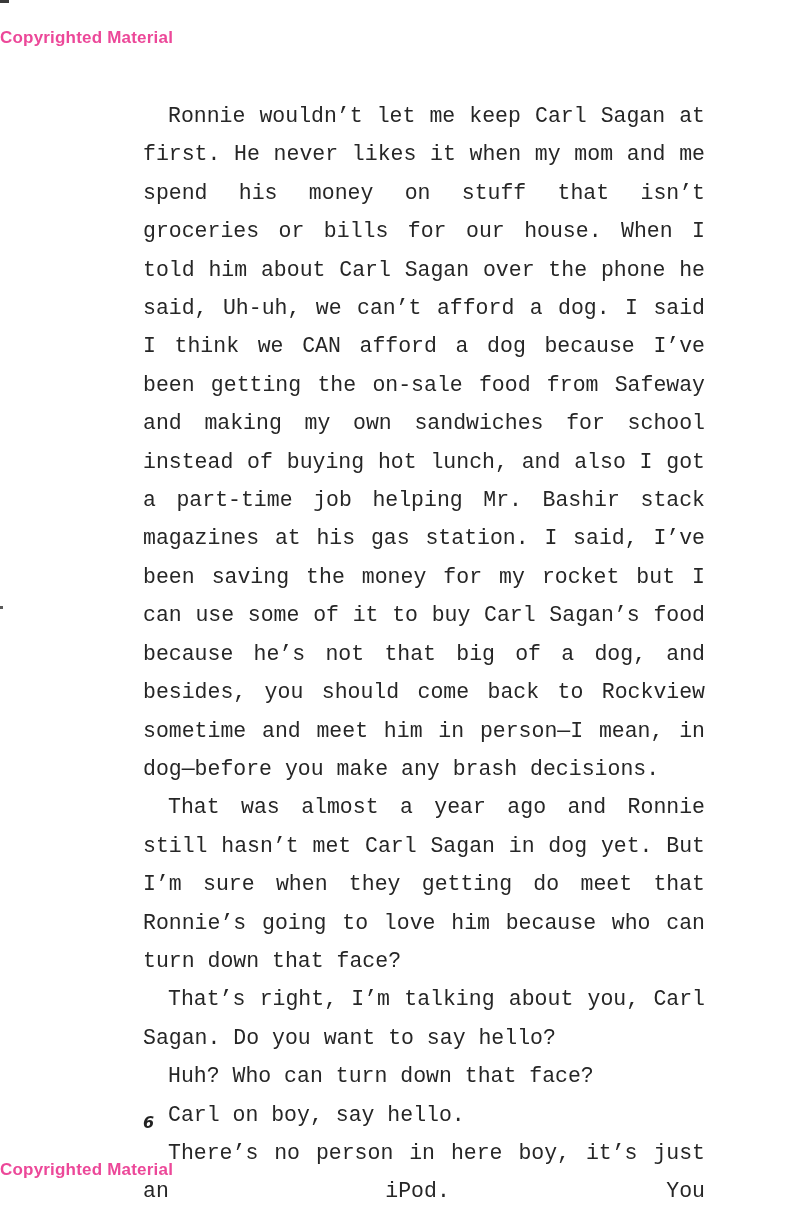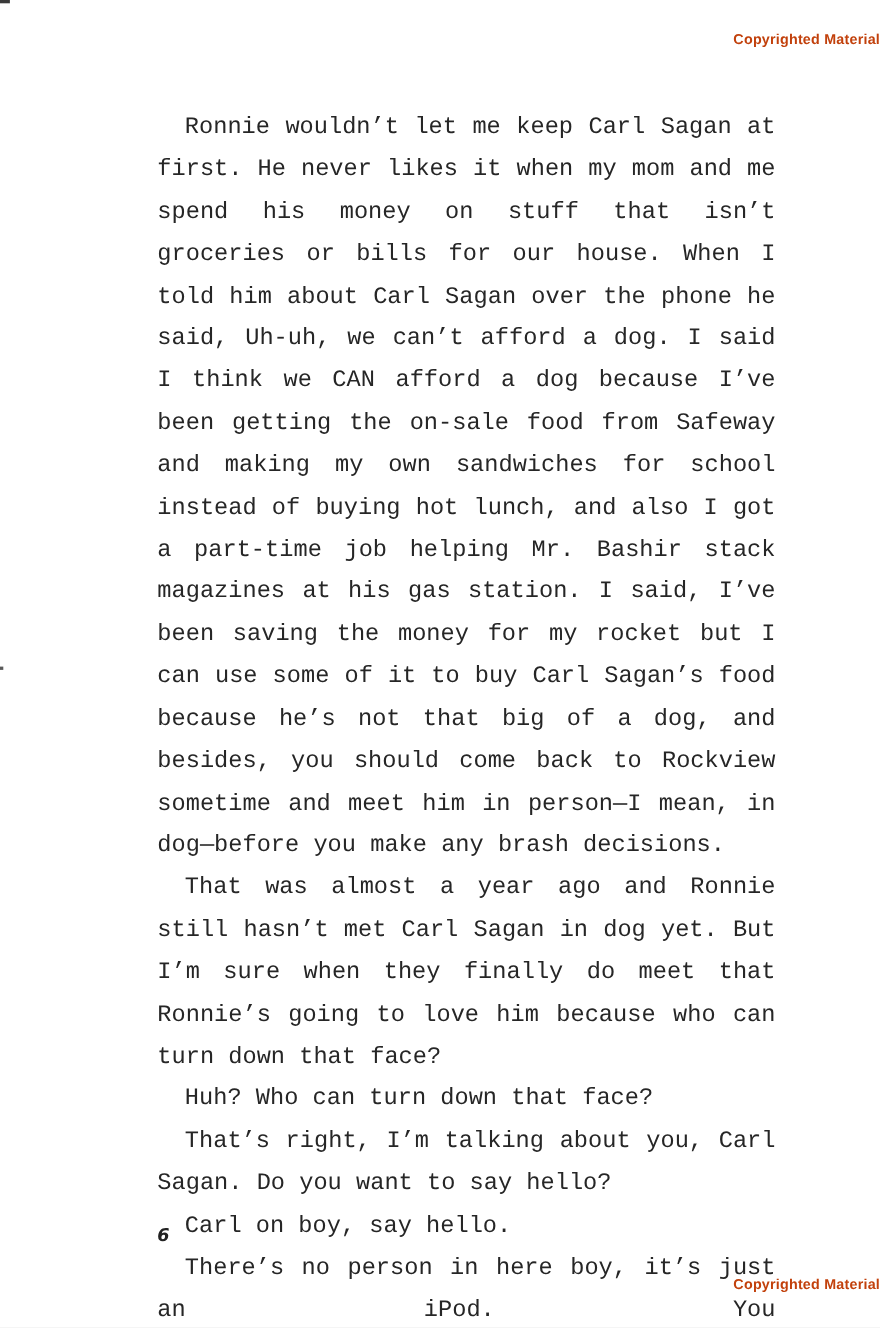--- a/index.html
+++ b/index.html
@@ -21,26 +21,26 @@
   .edge-mark {
     position: absolute;
     left: 0; top: 606px;
     width: 3px; height: 3px;
     background: #5a5a5a;
   }
   .notice {
     position: absolute;
     left: 0;
     width: 100%;
-    text-align: right;
+    text-align: left;
     font-family: "Liberation Sans", sans-serif;
     font-weight: bold;
-    font-size: 13px;
+    font-size: 17px;
     letter-spacing: 0.2px;
-    color: #c2410c;
+    color: #ec4899;
   }
   .notice.top { top: 28px; }
   .notice.bottom { top: 1160px; }
   .text-block {
     position: absolute;
     left: 143px;
     top: 97px;
     width: 562px;
     color: #262626;
     font-size: 21.5px;
@@ -71,23 +71,23 @@
 <body>
 
 <div class="page">
   <div class="corner-mark"></div>
   <div class="edge-mark"></div>
 
   <div class="notice top">Copyrighted Material</div>
 
   <div class="text-block">
       <p>Ronnie wouldn’t let me keep Carl Sagan at first. He never likes it when my mom and me spend his money on stuff that isn’t groceries or bills for our house. When I told him about Carl Sagan over the phone he said, Uh-uh, we can’t afford a dog. I said I think we CAN afford a dog because I’ve been getting the on-sale food from Safeway and making my own sandwiches for school instead of buying hot lunch, and also I got a part-time job helping Mr. Bashir stack magazines at his gas station. I said, I’ve been saving the money for my rocket but I can use some of it to buy Carl Sagan’s food because he’s not that big of a dog, and besides, you should come back to Rockview sometime and meet him in person—I mean, in dog—before you make any brash decisions.</p>
-      <p>That was almost a year ago and Ronnie still hasn’t met Carl Sagan in dog yet. But I’m sure when they finally do meet that Ronnie’s going to love him because who can turn down that face?</p>
+      <p>That was almost a year ago and Ronnie still hasn’t met Carl Sagan in dog yet. But I’m sure when they getting do meet that Ronnie’s going to love him because who can turn down that face?</p>
+      <p>That’s right, I’m talking about you, Carl Sagan. Do you want to say hello?</p>
       <p>Huh? Who can turn down that face?</p>
-      <p>That’s right, I’m talking about you, Carl Sagan. Do you want to say hello?</p>
       <p>Carl on boy, say hello.</p>
       <p class="last-para">There’s no person in here boy, it’s just an iPod. You</p>
     </div>
 
   <div class="page-number">6</div>
 
   <div class="notice bottom">Copyrighted Material</div>
 </div>
 
 </body></html>

